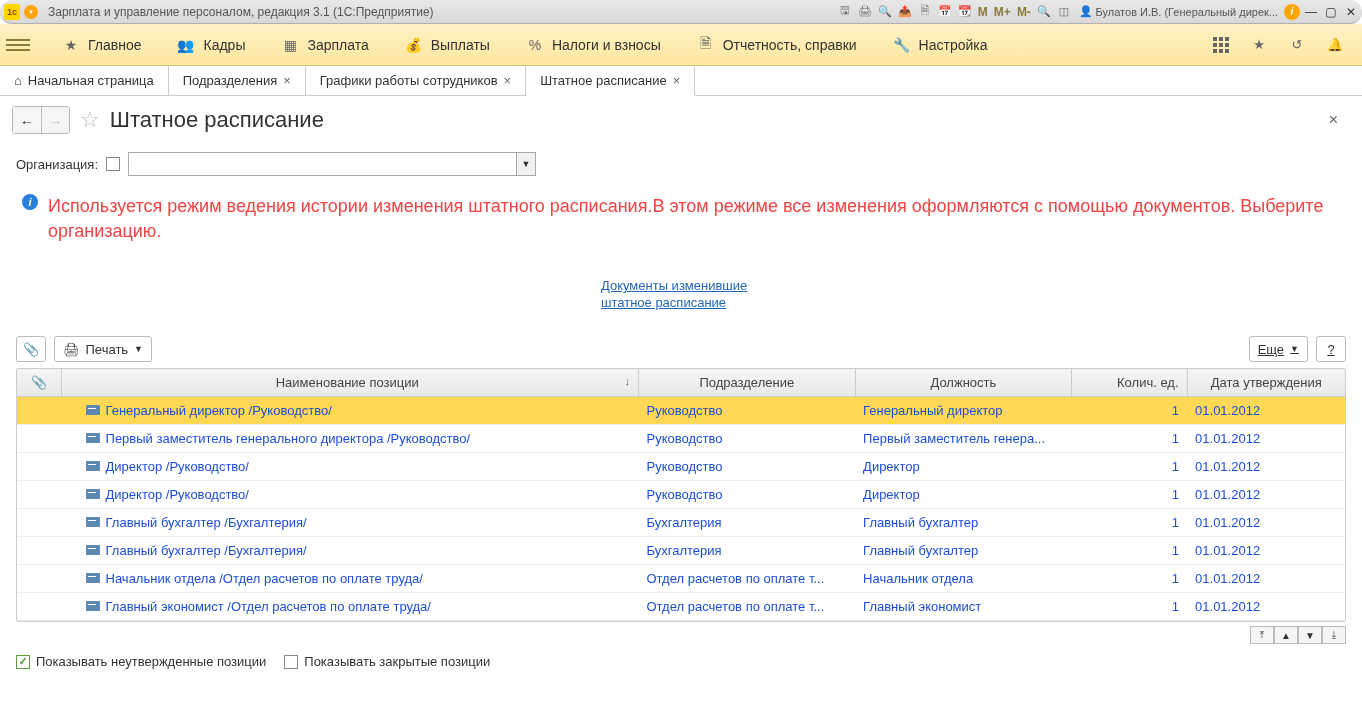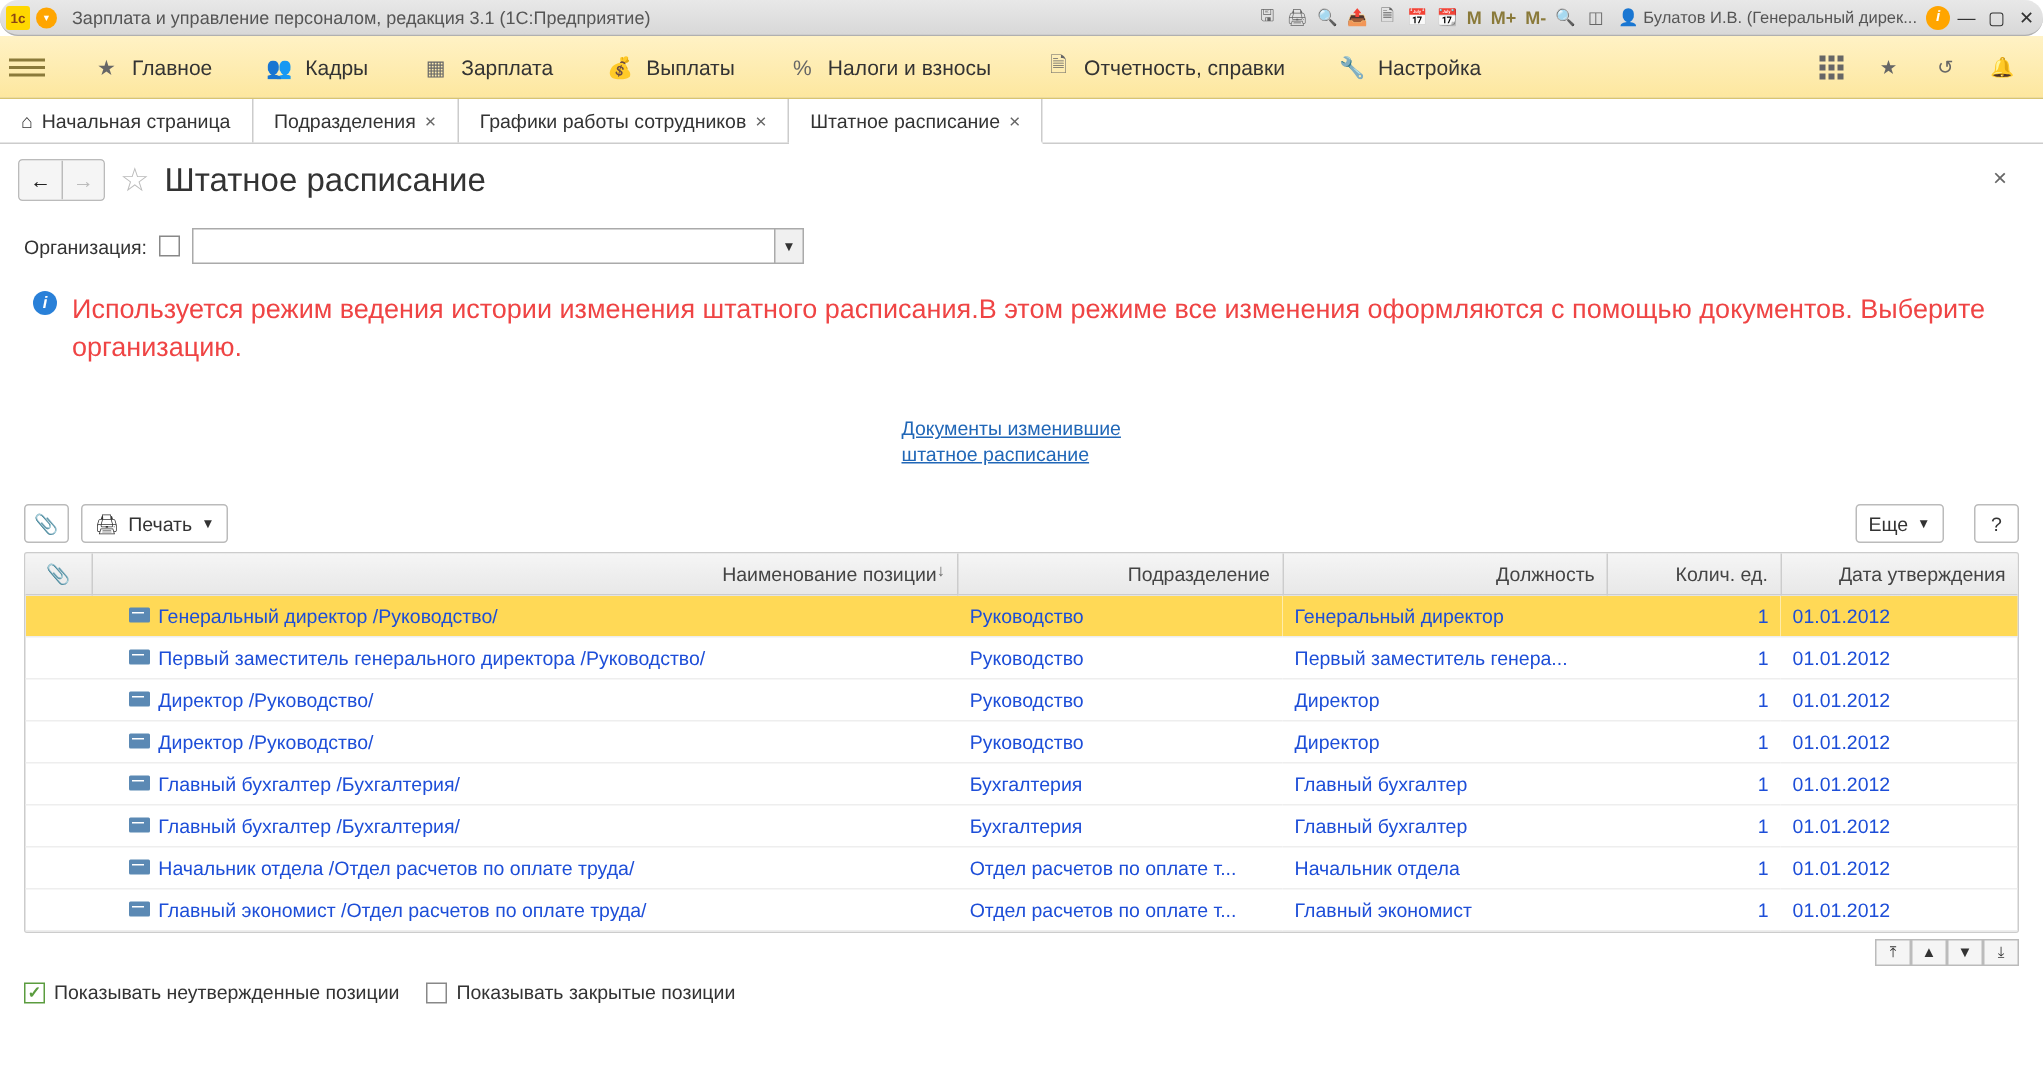--- a/index.html
+++ b/index.html
@@ -59,26 +59,26 @@
 .info-text { color: #ef4444; font-size: 18px; line-height: 1.4; }
 
 
 .link-row { text-align: center; padding: 28px 0 18px 0; }
 .link-row a { color: #2167b7; text-decoration: underline; display: inline-block; width: 160px; text-align: left; line-height: 1.3; }
 
 
 .toolbar { display: flex; align-items: center; gap: 8px; padding: 6px 16px; }
 .btn { height: 26px; border: 1px solid #bbb; border-radius: 3px; background: #fff; display: flex; align-items: center; gap: 6px; padding: 0 8px; cursor: pointer; font-size: 13px; color: #333; }
 .btn-icon-only { width: 30px; justify-content: center; padding: 0; }
-.toolbar-right { margin-left: auto; display: flex; gap: 20px; }
+.toolbar-right { margin-left: auto; display: flex; gap: 8px; text-decoration: underline; }
 
 
 .table-wrap { margin: 0 16px; border: 1px solid #ccc; border-radius: 2px; }
 table { width: 100%; border-collapse: collapse; table-layout: fixed; }
-th { background: linear-gradient(#f5f5f5, #e8e8e8); text-align: right; font-weight: normal; padding: 6px 8px; border-right: 1px solid #ccc; border-bottom: 1px solid #ccc; color: #444; font-size: 13px; height: 26px; }
+th { background: linear-gradient(#f5f5f5, #e8e8e8); text-align: center; font-weight: normal; padding: 6px 8px; border-right: 1px solid #ccc; border-bottom: 1px solid #ccc; color: #444; font-size: 13px; height: 26px; }
 th:last-child { border-right: none; }
 td { padding: 6px 8px; border-bottom: 1px solid #eee; font-size: 13px; color: #1d4ed8; white-space: nowrap; overflow: hidden; text-overflow: ellipsis; height: 26px; }
 tr.selected td { background: #ffd956; }
 .col-clip { width: 44px; text-align: center; }
 .col-name { width: 570px; }
 .col-dept { width: 214px; }
 .col-pos { width: 214px; }
 .col-qty { width: 114px; text-align: right; }
 .col-date { width: 156px; }
 .row-icon { width: 14px; height: 10px; background: #5b89b4; display: inline-block; border-radius: 1px; margin-right: 6px; position: relative; }

